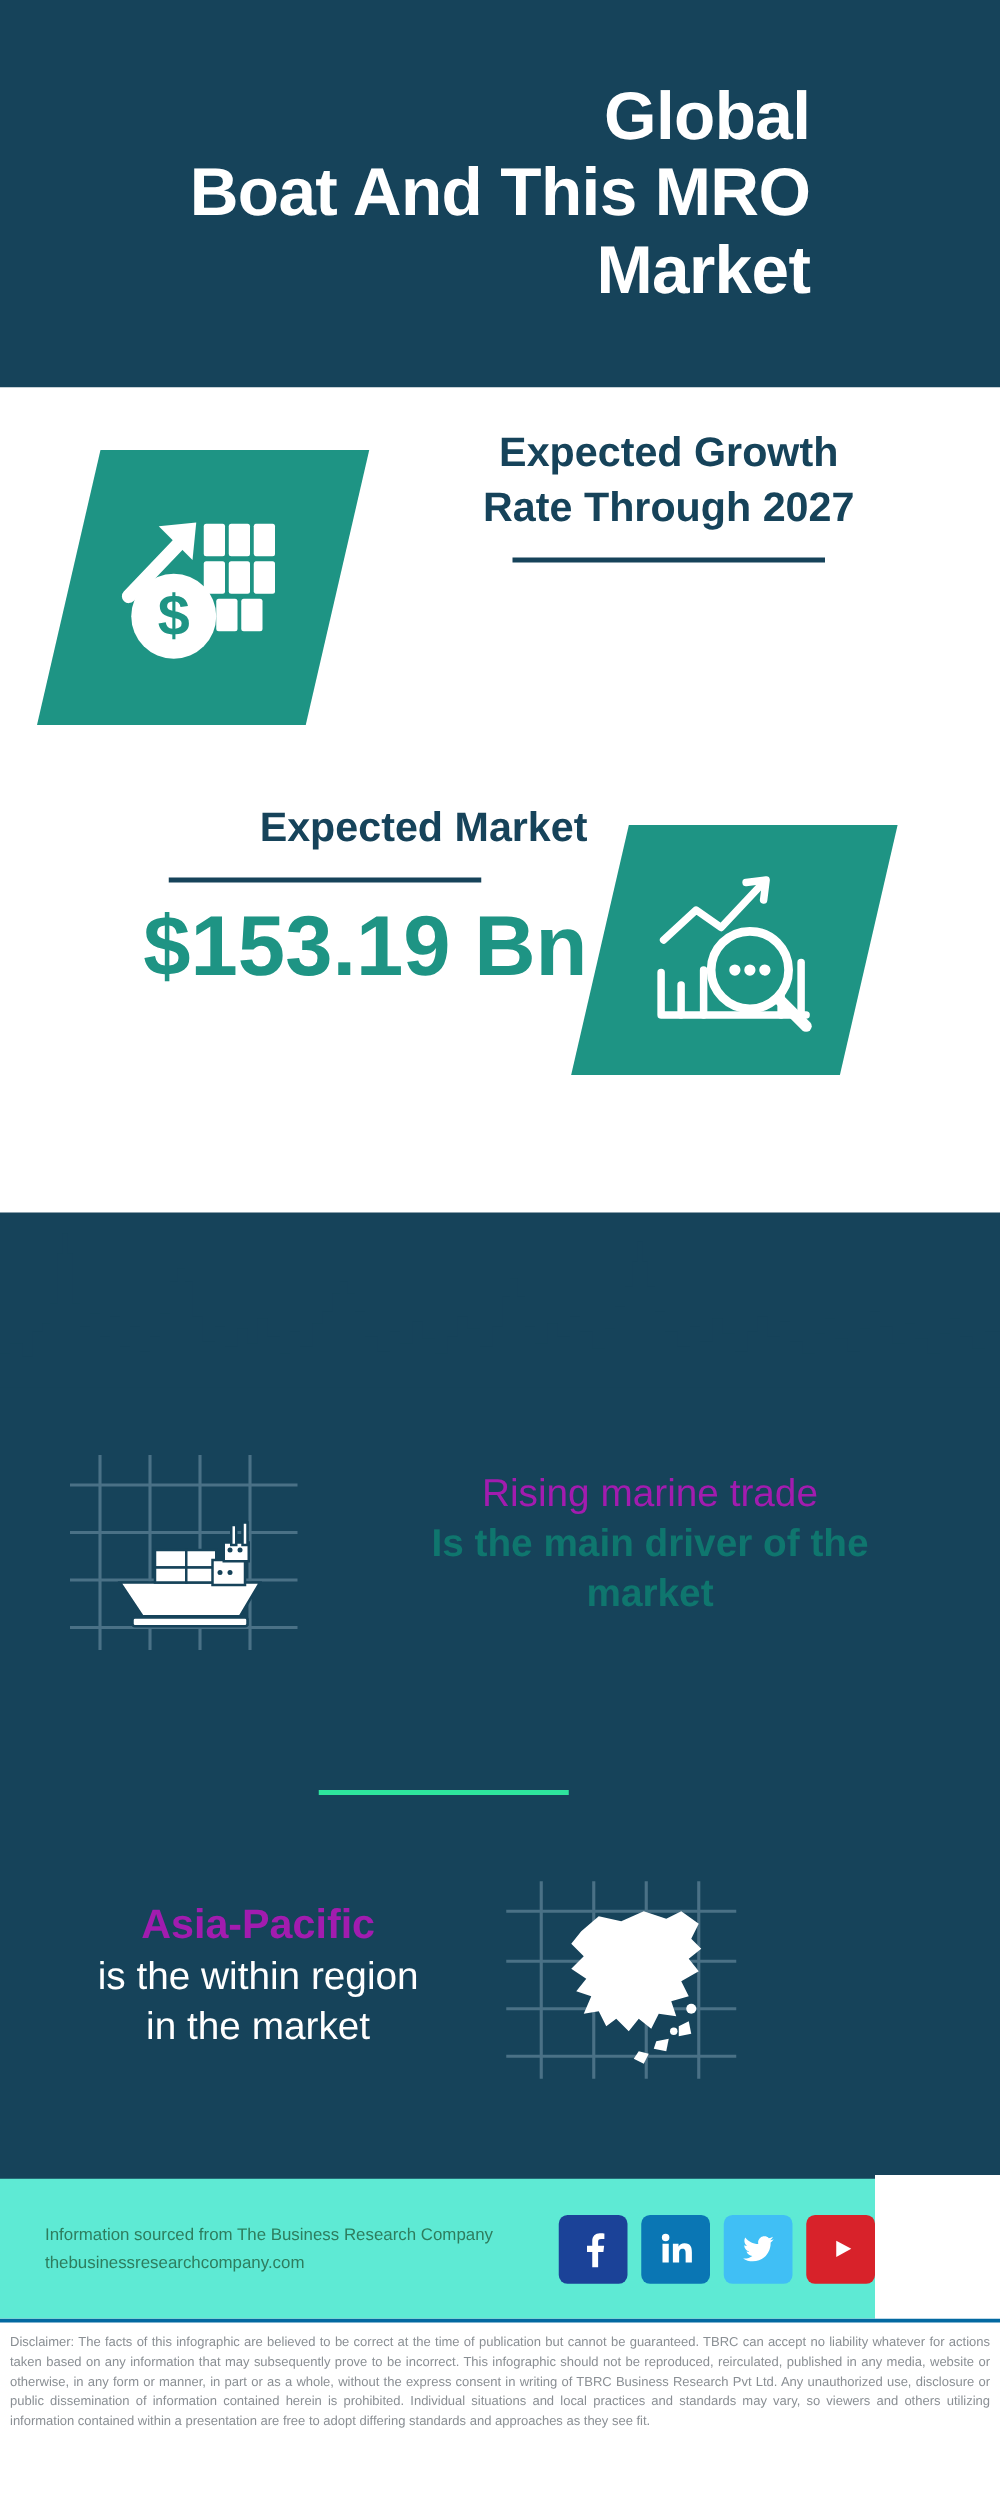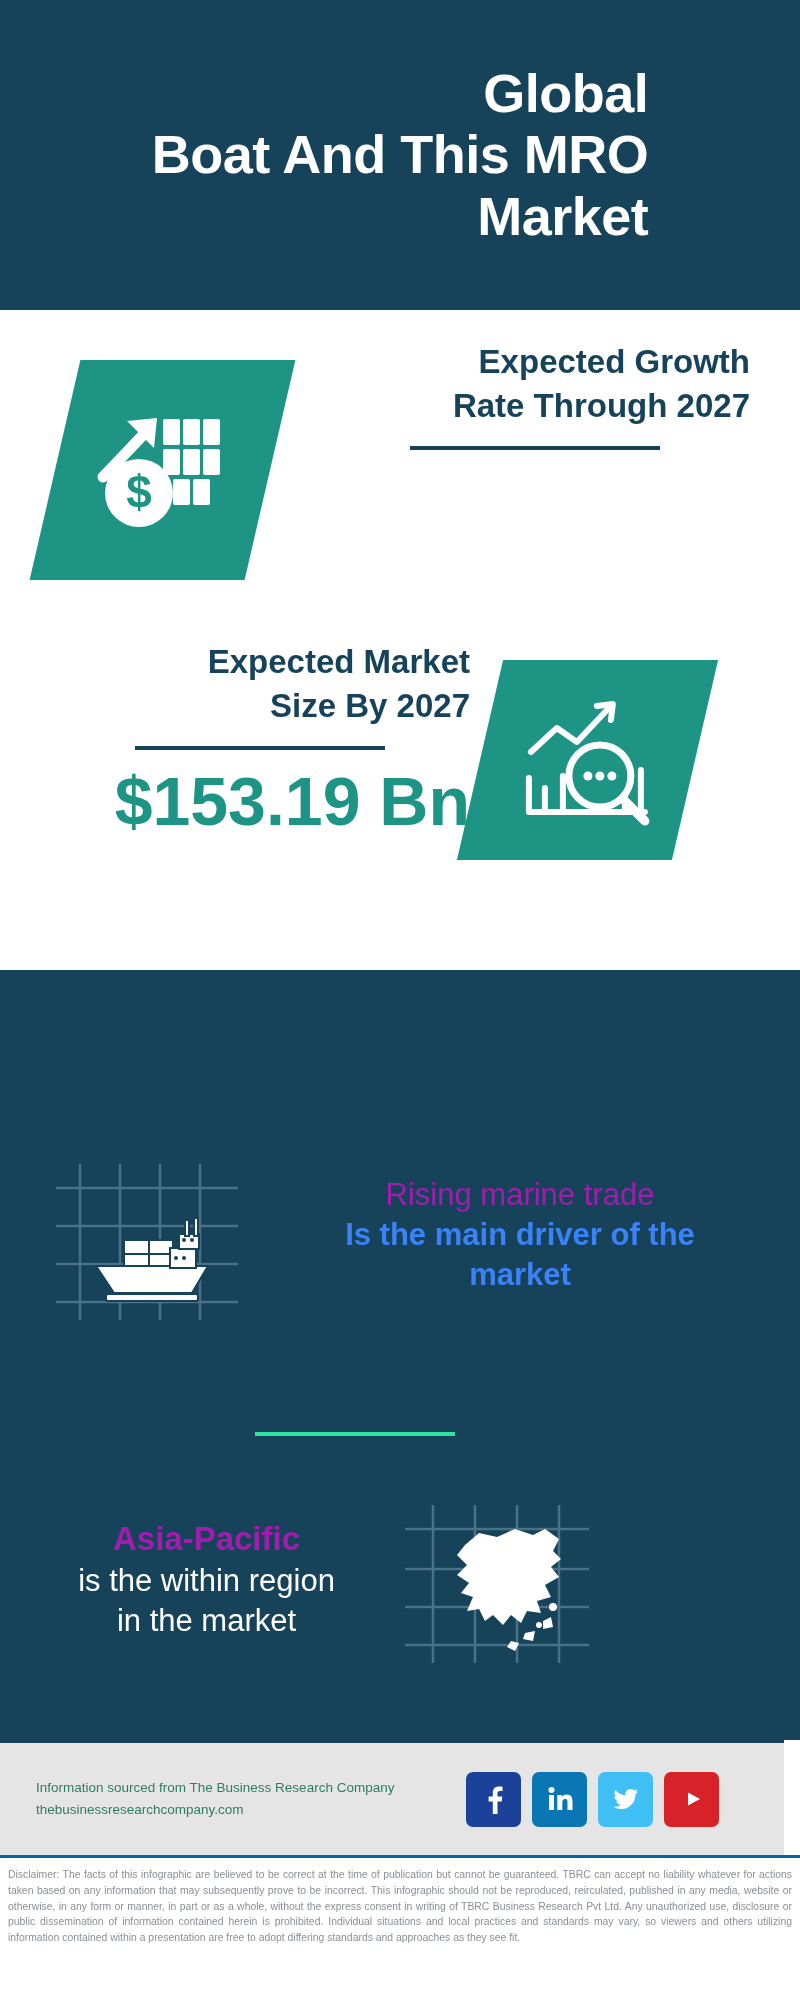--- a/index.html
+++ b/index.html
@@ -59,21 +59,21 @@
     width: 215px; height: 220px;
     background: #1e9484;
     transform: skewX(-13deg);
   }
   .paral-left .ico { transform: skewX(13deg); }
 
   .growth-text {
     position: absolute;
     left: 320px; top: 0px;
     width: 430px;
-    text-align: right;
+    text-align: center;
   }
   .stat-label {
     color: #16435a;
     font-size: 33px;
     font-weight: bold;
     line-height: 1.33;
   }
   .rule {
     width: 250px;
     height: 4px;
@@ -145,21 +145,21 @@
     text-align: center;
     padding-right: 30px;
   }
   .accent-green {
     color: #a21caf;
     font-size: 31px;
     font-weight: normal;
     line-height: 1.3;
   }
   .white-bold {
-    color: #3b82f6;
+    color: #0f766e;
     font-size: 31px;
     font-weight: bold;
     line-height: 1.28;
   }
   .white-reg {
     color: #ffffff;
     font-size: 31px;
     font-weight: normal;
     line-height: 1.3;
   }
@@ -190,23 +190,23 @@
     position: relative;
     width: 210px; height: 175px;
     margin-right: 45px;
     flex: 0 0 auto;
   }
 
   
   .footer {
     position: absolute;
     left: 0; top: 1740px;
-    width: 784px;
+    width: 700px;
     height: 115px;
-    background: #e5e5e5;
+    background: #5eead4;
     display: flex;
     align-items: center;
     border-top: 3px solid #16435a;
   }
   .source-block {
     margin-left: 36px;
     width: 420px;
   }
   .source-line {
     color: #2e7d5e;
@@ -293,21 +293,20 @@
       <div class="growth-text">
         <div class="stat-label">Expected Growth</div>
         <div class="stat-label">Rate Through 2027</div>
         <div class="rule"></div>
       </div>
     </div>
 
     <div class="stat-size">
       <div class="size-text">
         <div class="stat-label">Expected Market</div>
-        <div class="stat-label">Size By 2027</div>
         <div class="rule"></div>
         <div class="stat-value">$153.19 Bn</div>
       </div>
 
       <div class="paral-right">
         <div class="ico" style="position:absolute;left:25px;top:18px;width:170px;height:165px;">
           <svg viewBox="0 0 170 165" width="170" height="165">
             <g stroke="#ffffff" stroke-width="6" fill="none" stroke-linecap="round" stroke-linejoin="round">
 
               <polyline points="26,74 52,50 72,64 104,30"></polyline>

